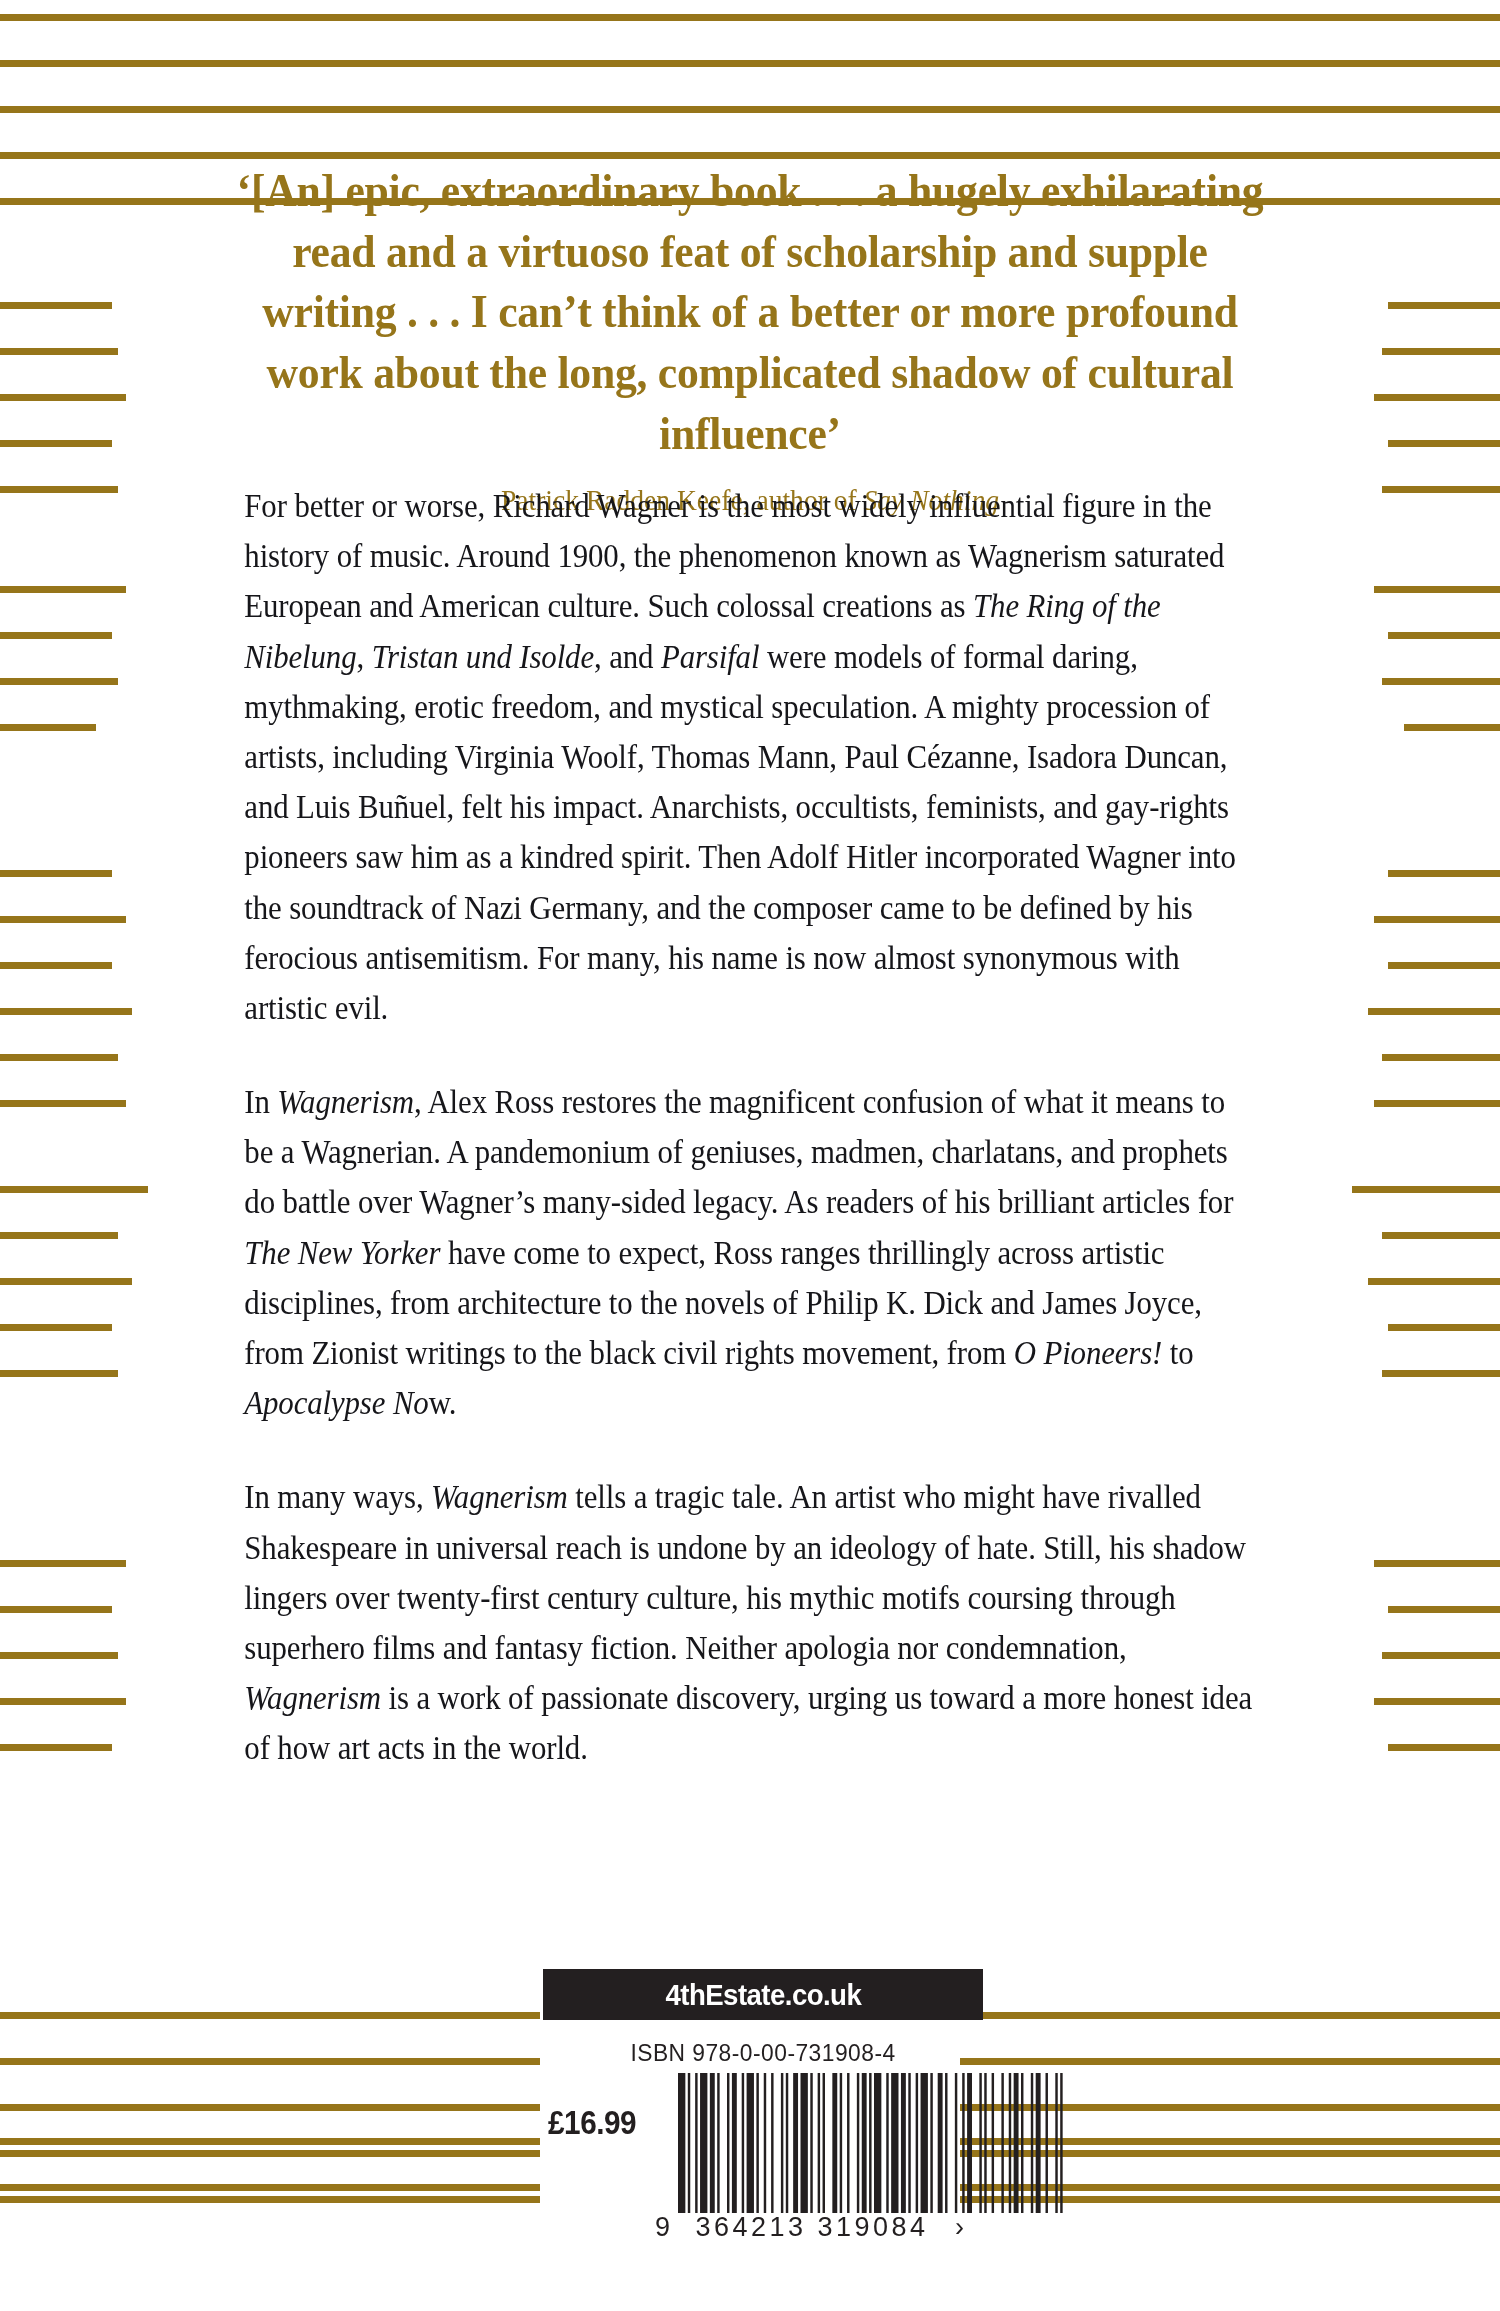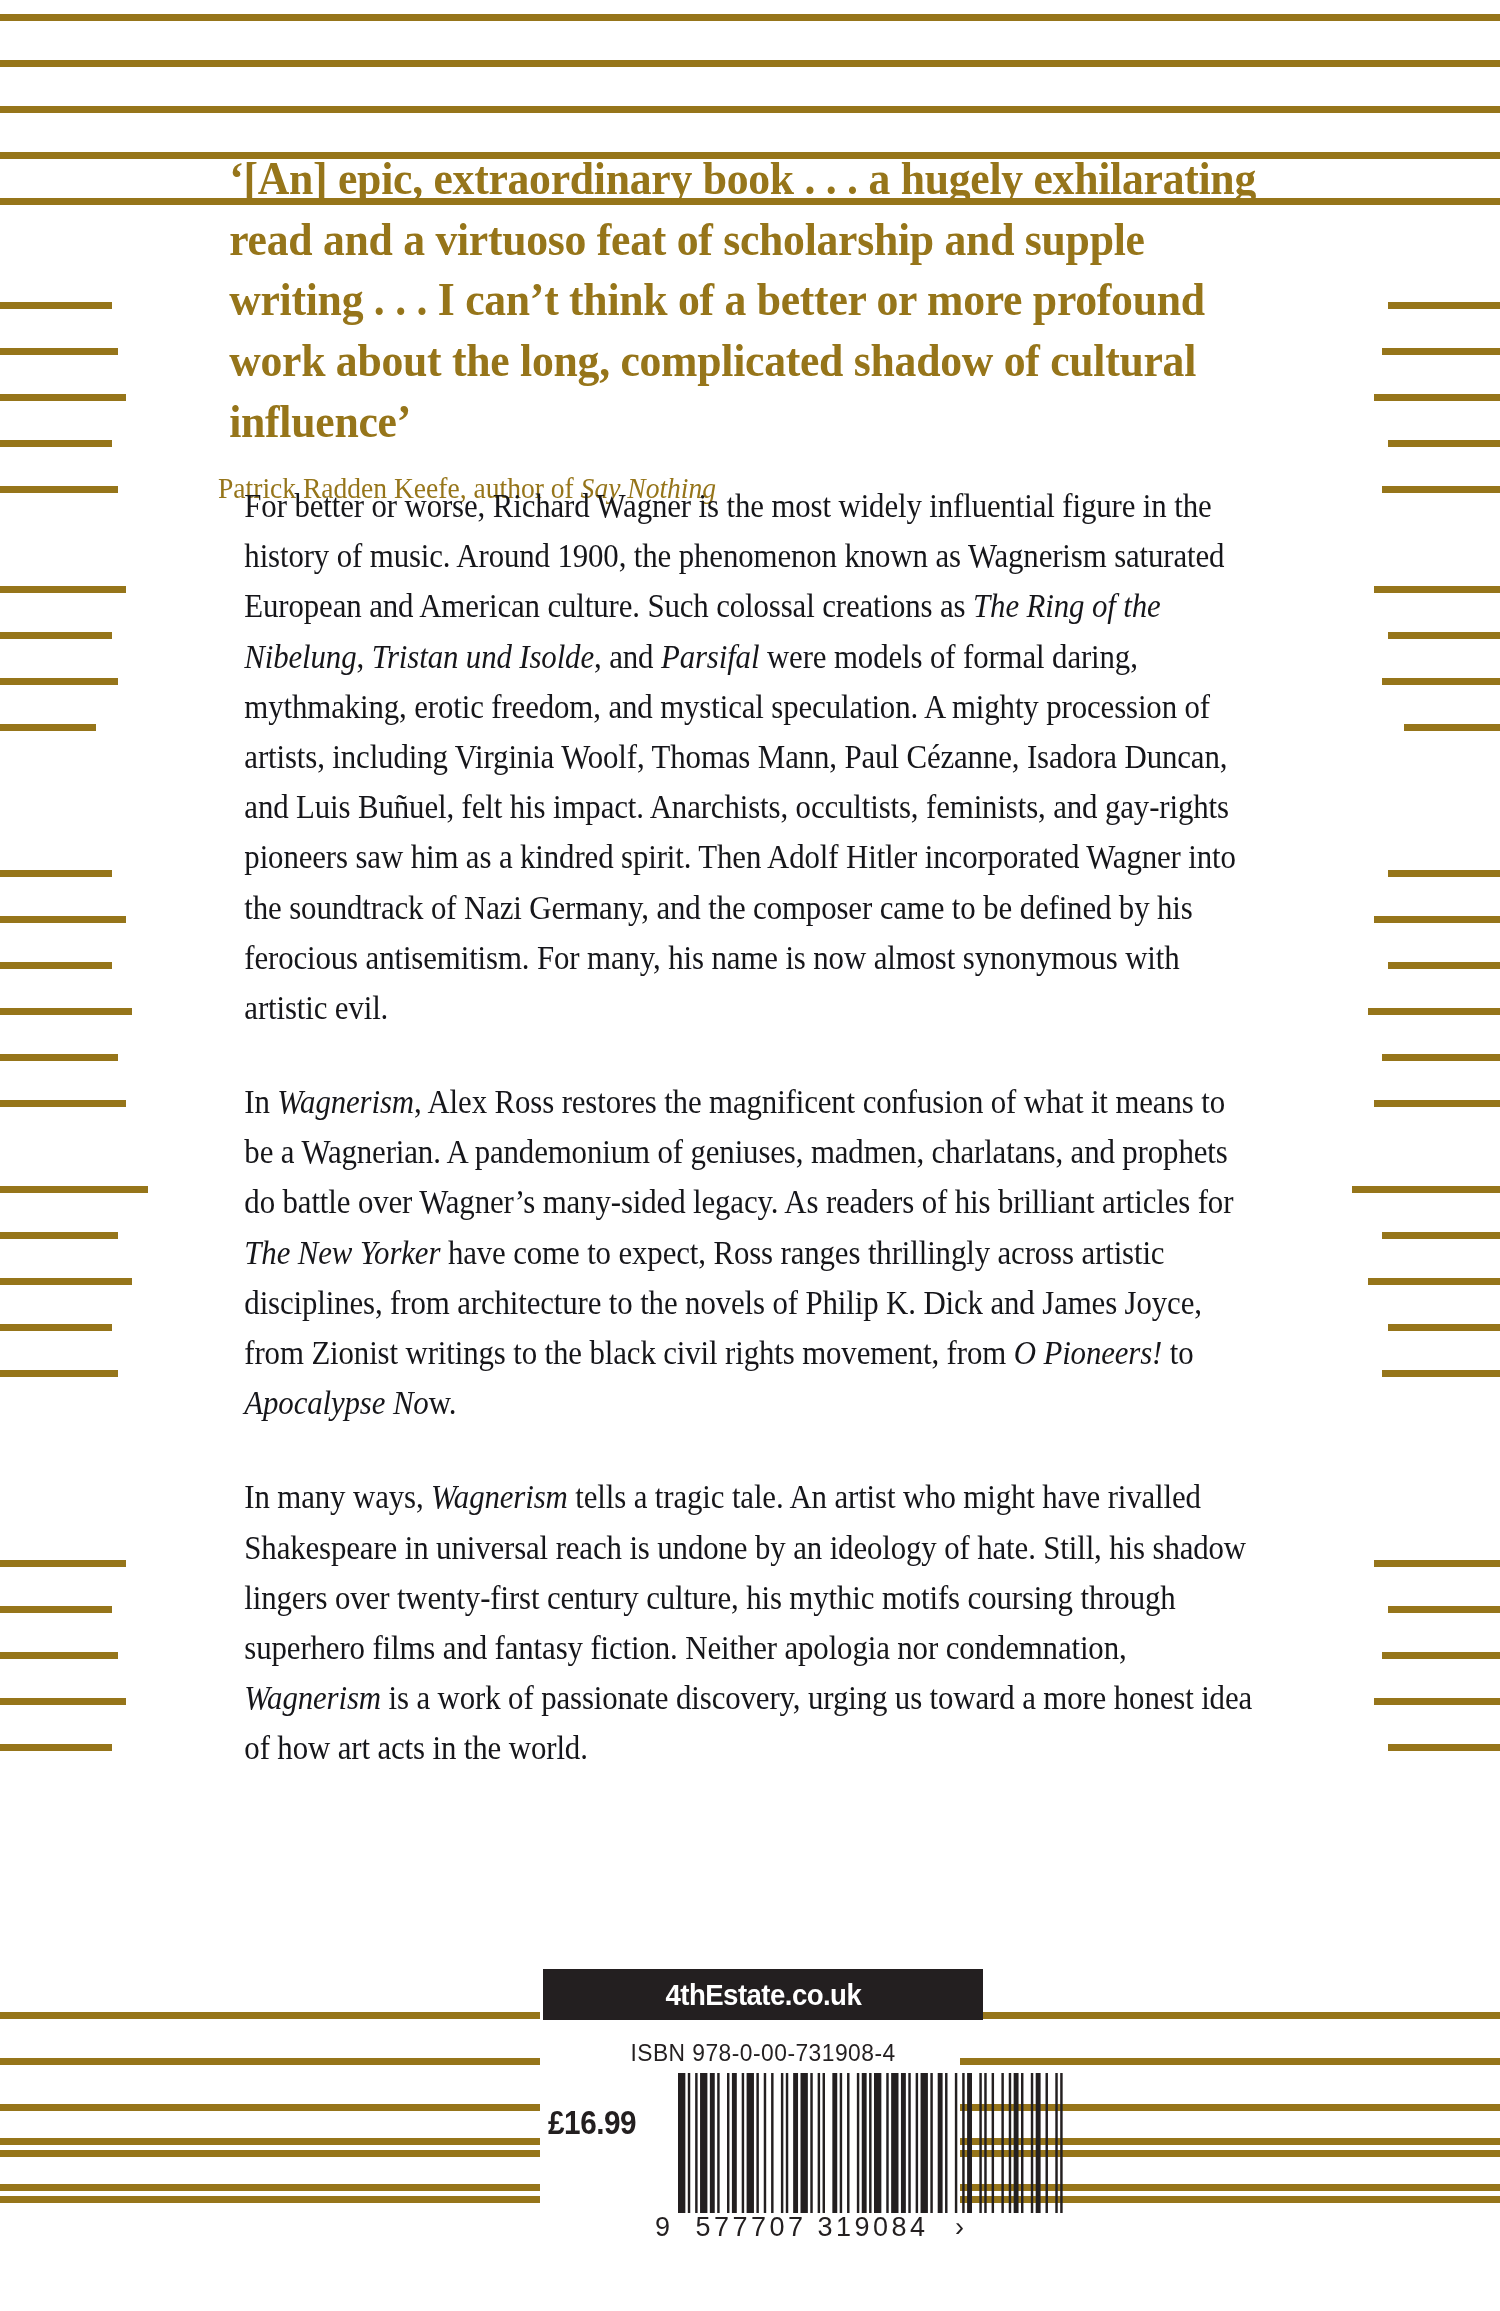--- a/index.html
+++ b/index.html
@@ -20,23 +20,23 @@
   .rule {
     position: absolute;
     background: #96751a;
     height: 7px;
   }
 
   
   #quote-block {
     position: absolute;
     left: 190px;
-    top: 148px;
+    top: 160px;
     width: 1120px;
-    text-align: left;
+    text-align: center;
   }
   #quote-text {
     color: #96751a;
     font-family: "Liberation Serif", "DejaVu Serif", serif;
     font-weight: bold;
     font-size: 47px;
     line-height: 1.29;
     letter-spacing: -0.3px;
     margin: 0;
     transform: scaleX(0.93);
@@ -293,17 +293,17 @@
         <rect x="352.7999999999996" y="0" width="2.45" height="140" fill="#231f20"></rect>
         <rect x="357.6999999999996" y="0" width="4.9" height="140" fill="#231f20"></rect>
         <rect x="367.49999999999955" y="0" width="2.45" height="140" fill="#231f20"></rect>
         <rect x="377.29999999999956" y="0" width="2.45" height="140" fill="#231f20"></rect>
         <rect x="382.19999999999953" y="0" width="2.45" height="140" fill="#231f20"></rect>
       </svg>
     </div>
 
   <div id="barcode-digits">
     <span class="bd-left">9</span>
-    <span class="bd-main">577707 319084</span>
+    <span class="bd-main">364213 319084</span>
     <span class="bd-right">›</span>
   </div>
 
 </div>
 
 </body></html>

